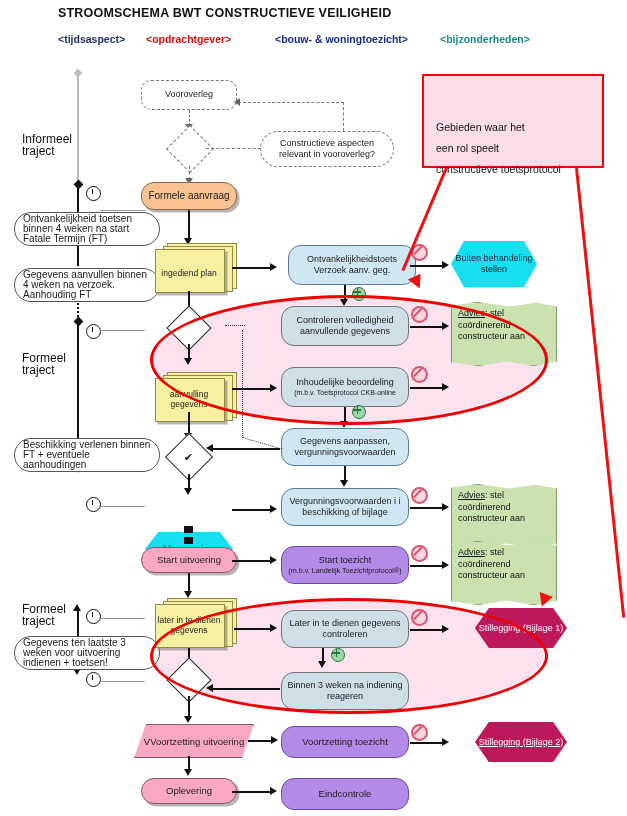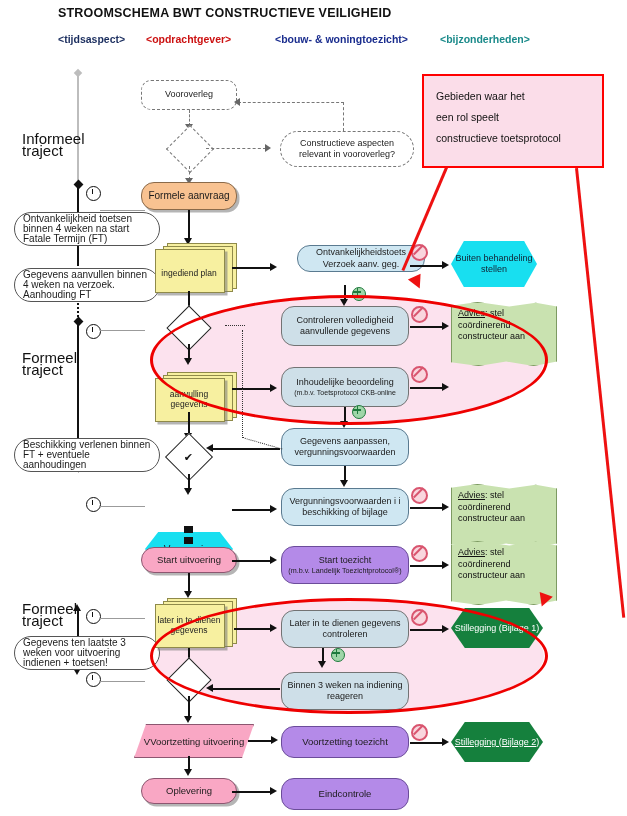--- a/index.html
+++ b/index.html
@@ -10,21 +10,21 @@
   .abs{position:absolute;box-sizing:border-box;}
 
   
   #title{left:58px;top:6px;font-size:12.5px;font-weight:bold;color:#111;letter-spacing:.2px;}
   .colhead{font-size:10.5px;font-weight:bold;white-space:nowrap;}
 
   
   .pinkzone{background:#fbd7e8;opacity:.72;border-radius:48%/50%;}
   .redell{border:3.5px solid #ee0000;border-radius:50%;background:transparent;}
   .redbox{border:2.5px solid #ff0000;background:#fbdde9;}
-  .redbox .ln{font-size:10.5px;color:#111;line-height:20px;}
+  .redbox .ln{font-size:10.5px;color:#111;line-height:20px;margin-top:31px;}
 
   
   .node{display:flex;align-items:center;justify-content:center;text-align:center;
         font-size:9px;color:#1b1b1b;line-height:11.5px;padding:2px 4px;}
   .rr{border-radius:13px;}
   .shadow{box-shadow:2.5px 2.5px 0 rgba(120,120,120,.55);}
 
   .n-blue{background:#cfe7f2;border:1px solid #5a7a90;}
   .n-bluegrey{background:#cedfe8;border:1px solid #737373;}
   .n-orange{background:#f8c291;border:1px solid #8a6a4a;}
@@ -34,21 +34,21 @@
   .n-white{background:#fff;border:1px solid #555;border-radius:26px;
            font-size:10px;line-height:10px;text-align:left;padding:3px 8px;
            justify-content:flex-start;}
 
   
   .hex{position:absolute;display:flex;align-items:center;justify-content:center;
        text-align:center;font-size:9px;line-height:11px;color:#143;
        clip-path:polygon(15% 0,85% 0,100% 50%,85% 100%,15% 100%,0 50%);}
   .hex-cyan{background:#18dff0;color:#123;}
   .hex-cyan2{background:#3fd3e8;color:#123;}
-  .hex-maroon{background:#15803d;color:#fff;}
+  .hex-maroon{background:#be185d;color:#fff;margin-left:24px;}
 
   
   .par{position:absolute;display:flex;align-items:center;justify-content:center;
        background:#f9a7c4;border:1px solid #8c5670;
        clip-path:polygon(10% 0,100% 0,90% 100%,0 100%);
        font-size:9.5px;color:#1b1b1b;}
 
   
   .dia{position:absolute;transform:rotate(45deg);display:flex;align-items:center;justify-content:center;}
   .dia-solid{background:#fff;border:1.3px solid #222;}
@@ -97,21 +97,21 @@
   .clock.red{border-color:#e8201e;}
   .clock.red:before{background:#e8201e;}
   .noicon{position:absolute;width:13px;height:13px;border-radius:50%;
           border:2.2px solid #d9556f;background:#f9d6de;}
   .noicon:after{content:"";position:absolute;left:-1px;top:3.3px;width:12.6px;height:2.2px;
                 background:#d9556f;transform:rotate(-45deg);}
   .plusicon{position:absolute;width:12px;height:12px;border-radius:50%;
             border:1.8px solid #1f7a3d;background:#9fd6a8;}
   .plusicon:before{content:"";position:absolute;left:3.6px;top:.4px;width:1.6px;height:7.6px;background:#1f7a3d;}
   .plusicon:after{content:"";position:absolute;left:.4px;top:3.2px;width:7.6px;height:1.6px;background:#1f7a3d;}
-  .lanelbl{position:absolute;font-size:15px;color:#111;line-height:12px;}
+  .lanelbl{position:absolute;font-size:12px;color:#111;line-height:12px;}
 
   .redarrow{position:absolute;background:#ee1111;transform-origin:0 0;height:2.6px;}
   .redhead{position:absolute;width:0;height:0;}
 </style>
 </head>
 <body>
 
 <div id="stage">
 
   <div class="abs" id="title">STROOMSCHEMA BWT CONSTRUCTIEVE VEILIGHEID</div>
@@ -179,21 +179,21 @@
   <div class="dia dia-dash" style="left:173px;top:132px;width:32px;height:32px;">
       <span></span>
     </div>
 
   <div class="dashv" style="left:189px;top:166px;height:14px;"></div>
   <div class="arw arw-dg" style="left:185px;top:178px;"></div>
 
   <div class="dashh" style="left:206px;top:148px;width:60px;"></div>
   <div class="arw arw-rg" style="left:265px;top:144px;"></div>
 
-  <div class="abs node n-dash" style="left:280px;top:131px;width:134px;height:36px;border-radius:18px;">Constructieve aspecten relevant in vooroverleg?</div>
+  <div class="abs node n-dash" style="left:260px;top:131px;width:134px;height:36px;border-radius:18px;">Constructieve aspecten relevant in vooroverleg?</div>
 
   <div class="dashv" style="left:343px;top:102px;height:29px;"></div>
   <div class="dashh" style="left:238px;top:102px;width:106px;"></div>
   <div class="arw" style="left:234px;top:98px;border-top:4px solid transparent;border-bottom:4px solid transparent;border-right:6px solid #666;"></div>
 
   <div class="abs node n-orange rr shadow" style="left:141px;top:182px;width:96px;height:28px;font-size:10px;">Formele aanvraag</div>
   <div class="ln lnv" style="left:188px;top:210px;height:30px;"></div>
   <div class="arw arw-d" style="left:184px;top:238px;"></div>
 
   <div class="note" style="left:155px;top:243px;width:80px;height:48px;">
@@ -260,21 +260,21 @@
   <div class="par" style="left:134px;top:724px;width:118px;height:32px;">VVoortzetting uitvoering</div>
   <div class="ln lnh" style="left:248px;top:740px;width:26px;"></div>
   <div class="arw arw-r" style="left:271px;top:735.5px;"></div>
   <div class="ln lnv" style="left:188px;top:756px;height:16px;"></div>
   <div class="arw arw-d" style="left:184px;top:769px;"></div>
 
   <div class="abs node n-pink rr shadow" style="left:141px;top:778px;width:96px;height:26px;font-size:9.5px;">Oplevering</div>
   <div class="ln lnh" style="left:232px;top:791px;width:40px;"></div>
   <div class="arw arw-r" style="left:270px;top:786.5px;"></div>
 
-  <div class="abs node n-blue rr" style="left:297px;top:245px;width:128px;height:27px;">Ontvankelijkheidstoets Verzoek aanv. geg.</div>
+  <div class="abs node n-blue rr" style="left:288px;top:245px;width:128px;height:40px;">Ontvankelijkheidstoets Verzoek aanv. geg.</div>
   <div class="noicon" style="left:411px;top:244px;"></div>
   <div class="ln lnh" style="left:410px;top:265px;width:34px;"></div>
   <div class="arw arw-r" style="left:442px;top:260.5px;"></div>
   <div class="ln lnv" style="left:344px;top:285px;height:18px;"></div>
   <div class="arw arw-d" style="left:340px;top:299px;"></div>
   <div class="plusicon" style="left:352px;top:287px;"></div>
 
   <div class="abs node n-bluegrey rr" style="left:281px;top:306px;width:128px;height:40px;">Controleren  volledigheid aanvullende gegevens</div>
   <div class="noicon" style="left:411px;top:306px;"></div>
   <div class="ln lnh" style="left:410px;top:326px;width:34px;"></div>

